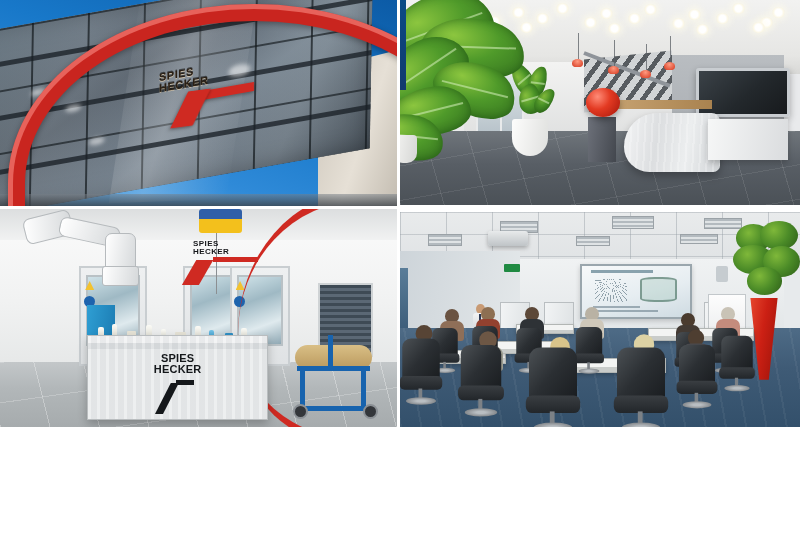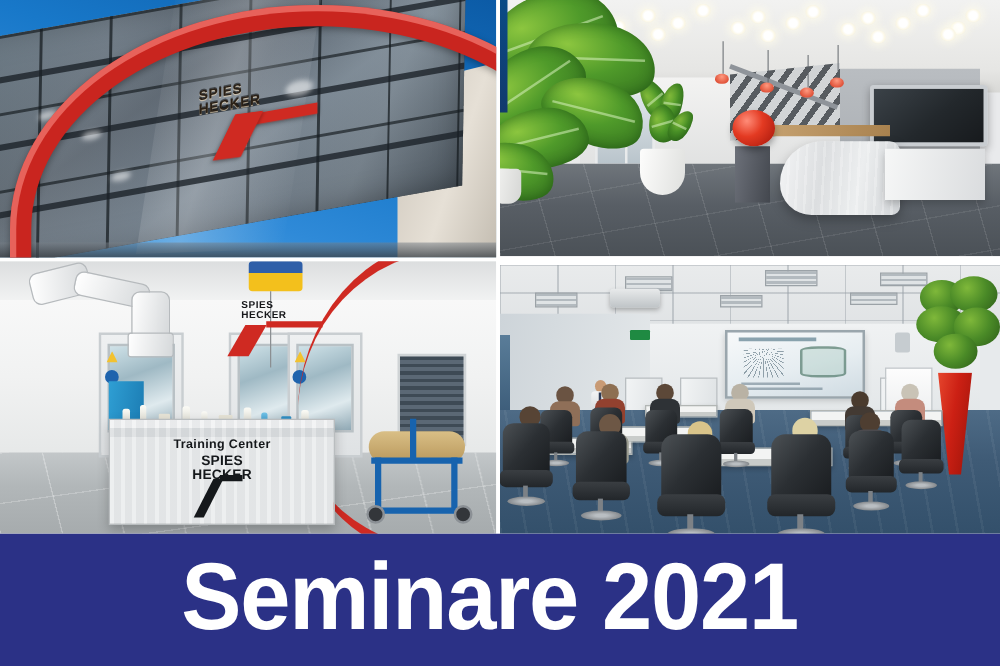--- a/index.html
+++ b/index.html
@@ -783,21 +783,20 @@
           <div class="bottle" style="left:41%;width:5px;height:11px"></div>
           <div class="can" style="left:49%;width:11px;height:8px"></div>
           <div class="bottle" style="left:60%;width:6px;height:14px"></div>
           <div class="bottle" style="left:68%;width:5px;height:10px;background:linear-gradient(to bottom,#74c4e8,#2f8fc4)"></div>
           <div class="can" style="left:77%;width:8px;height:7px;background:#2f8fc4"></div>
           <div class="bottle" style="left:86%;width:6px;height:12px"></div>
         </div>
 
         <div class="steel-counter">
           <div class="counter-label">
-            <span class="tc">Training Center</span>
             <span class="sh">SPIES
 HECKER</span>
           </div>
           <div class="counter-z">
             <div class="bar bar-top"></div>
             <div class="bar bar-diag"></div>
           </div>
         </div>
 
         <div class="blue-rack">
@@ -988,17 +987,14 @@
           <div class="back"></div>
             <div class="seat"></div>
             <div class="post"></div>
             <div class="base"></div>
         </div>
       </div>
     </div>
 
   </div>
 
-  <div class="banner">
-    <div class="banner-title">Seminare 2021</div>
-  </div>
 
 </div>
 
 </body></html>

